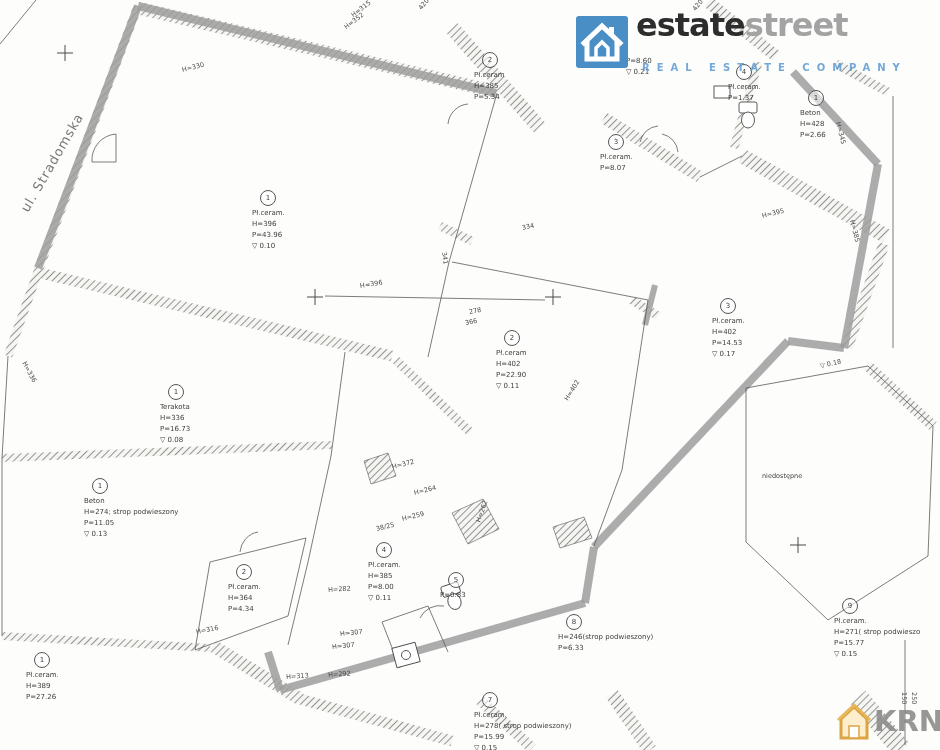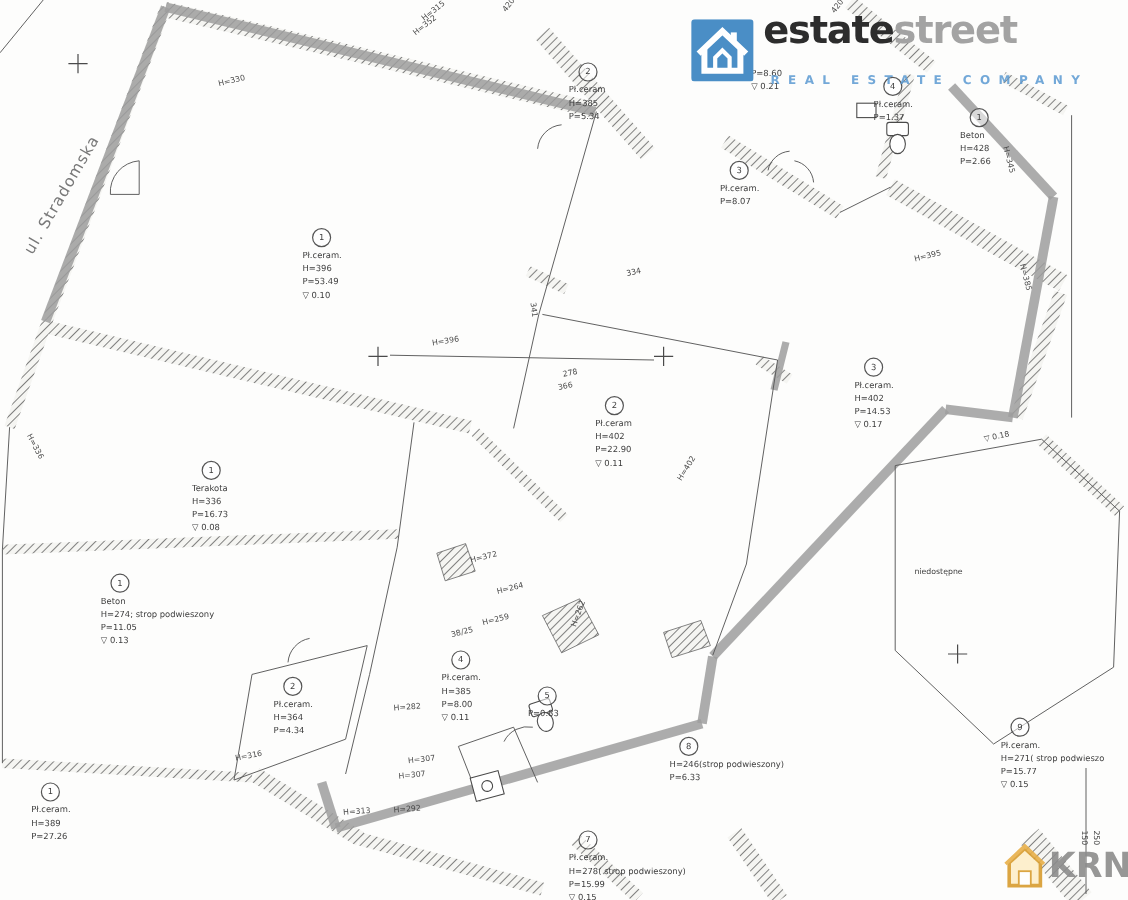--- a/index.html
+++ b/index.html
@@ -149,21 +149,21 @@
 
   <div id="street-label">ul. Stradomska</div>
 
   <div id="inaccessible">niedostępne</div>
 
   <div id="room-layer">
       <div class="room-label" style="left: 252px; top: 190px;">
         <div class="room-num">1</div>
         <div class="room-line">Pł.ceram.</div>
         <div class="room-line">H=396</div>
-        <div class="room-line">P=53.49</div>
+        <div class="room-line">P=43.96</div>
         <div class="room-line">▽ 0.10</div>
       </div>
       <div class="room-label" style="left: 474px; top: 52px;">
         <div class="room-num">2</div>
         <div class="room-line">Pł.ceram</div>
         <div class="room-line">H=385</div>
         <div class="room-line">P=5.34</div>
       </div>
       <div class="room-label" style="left: 626px; top: 56px;">
         <div class="room-line">P=8.60</div>

